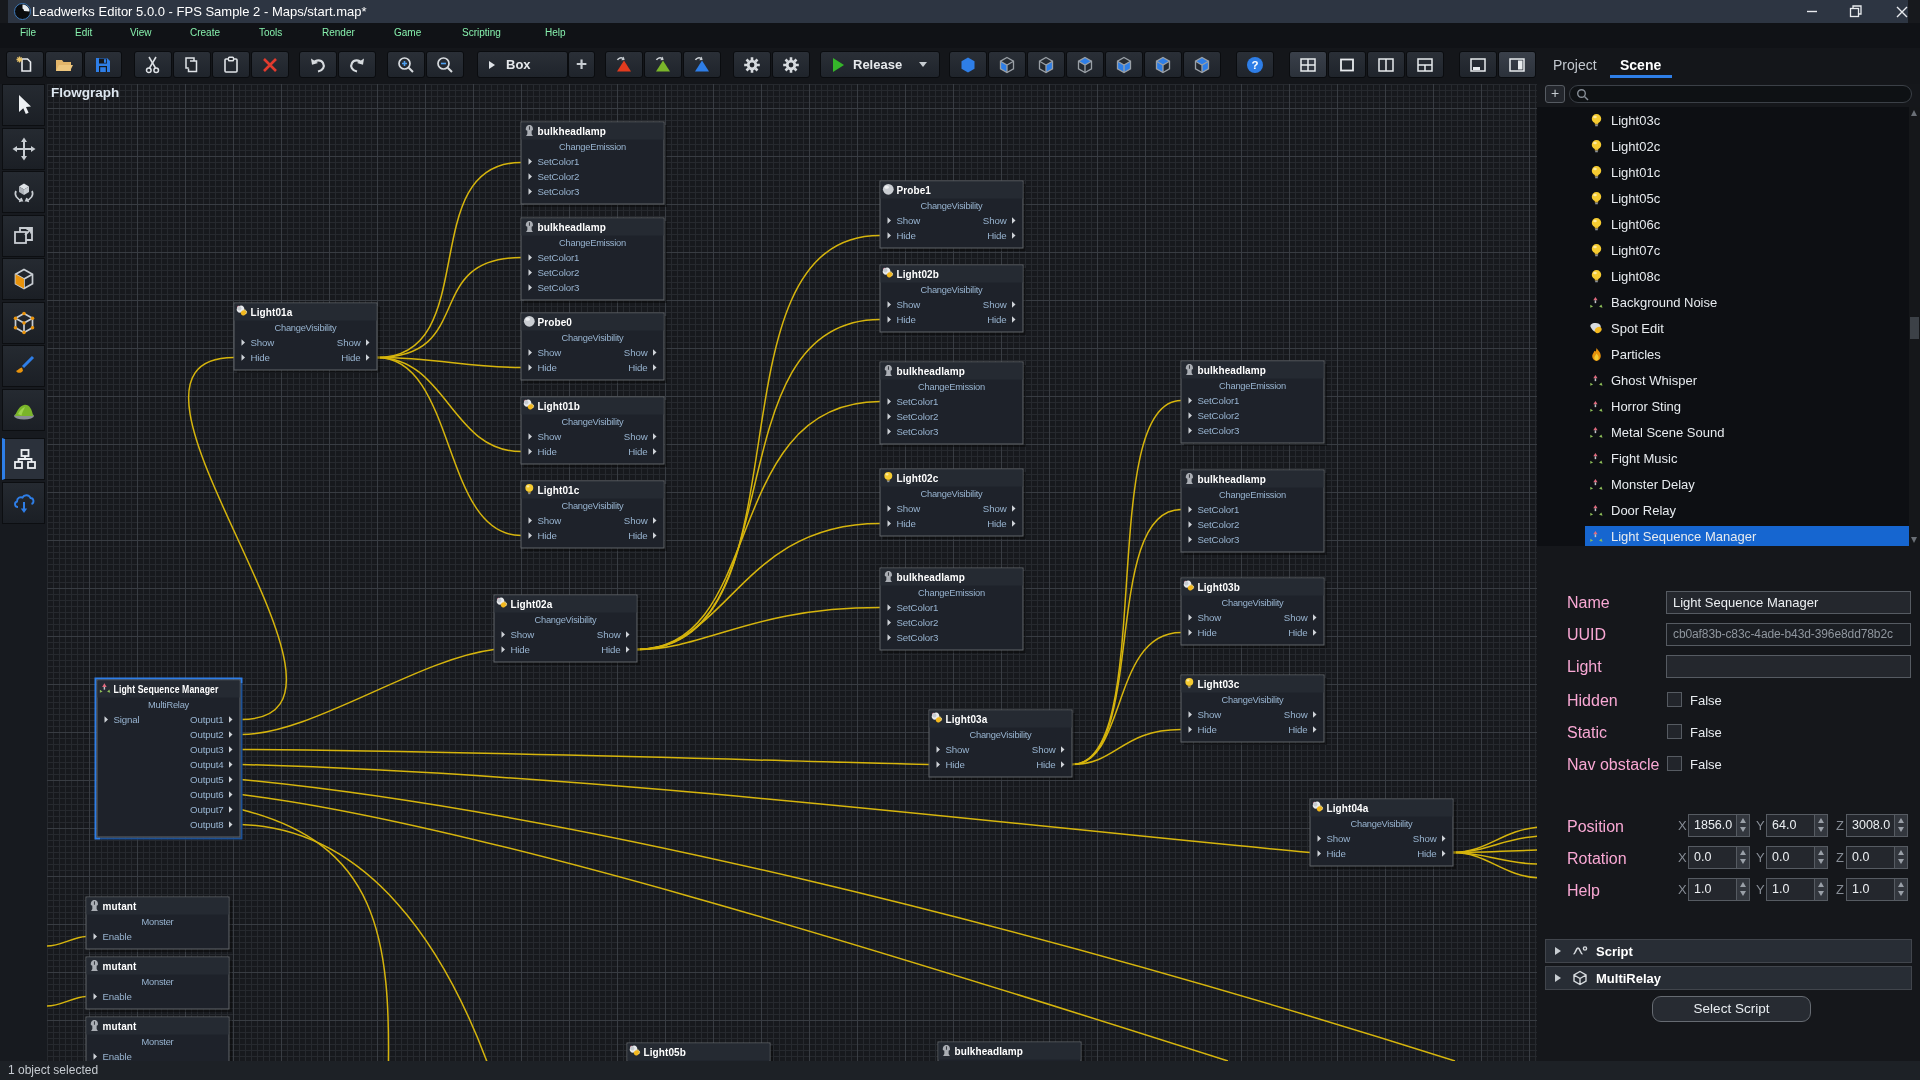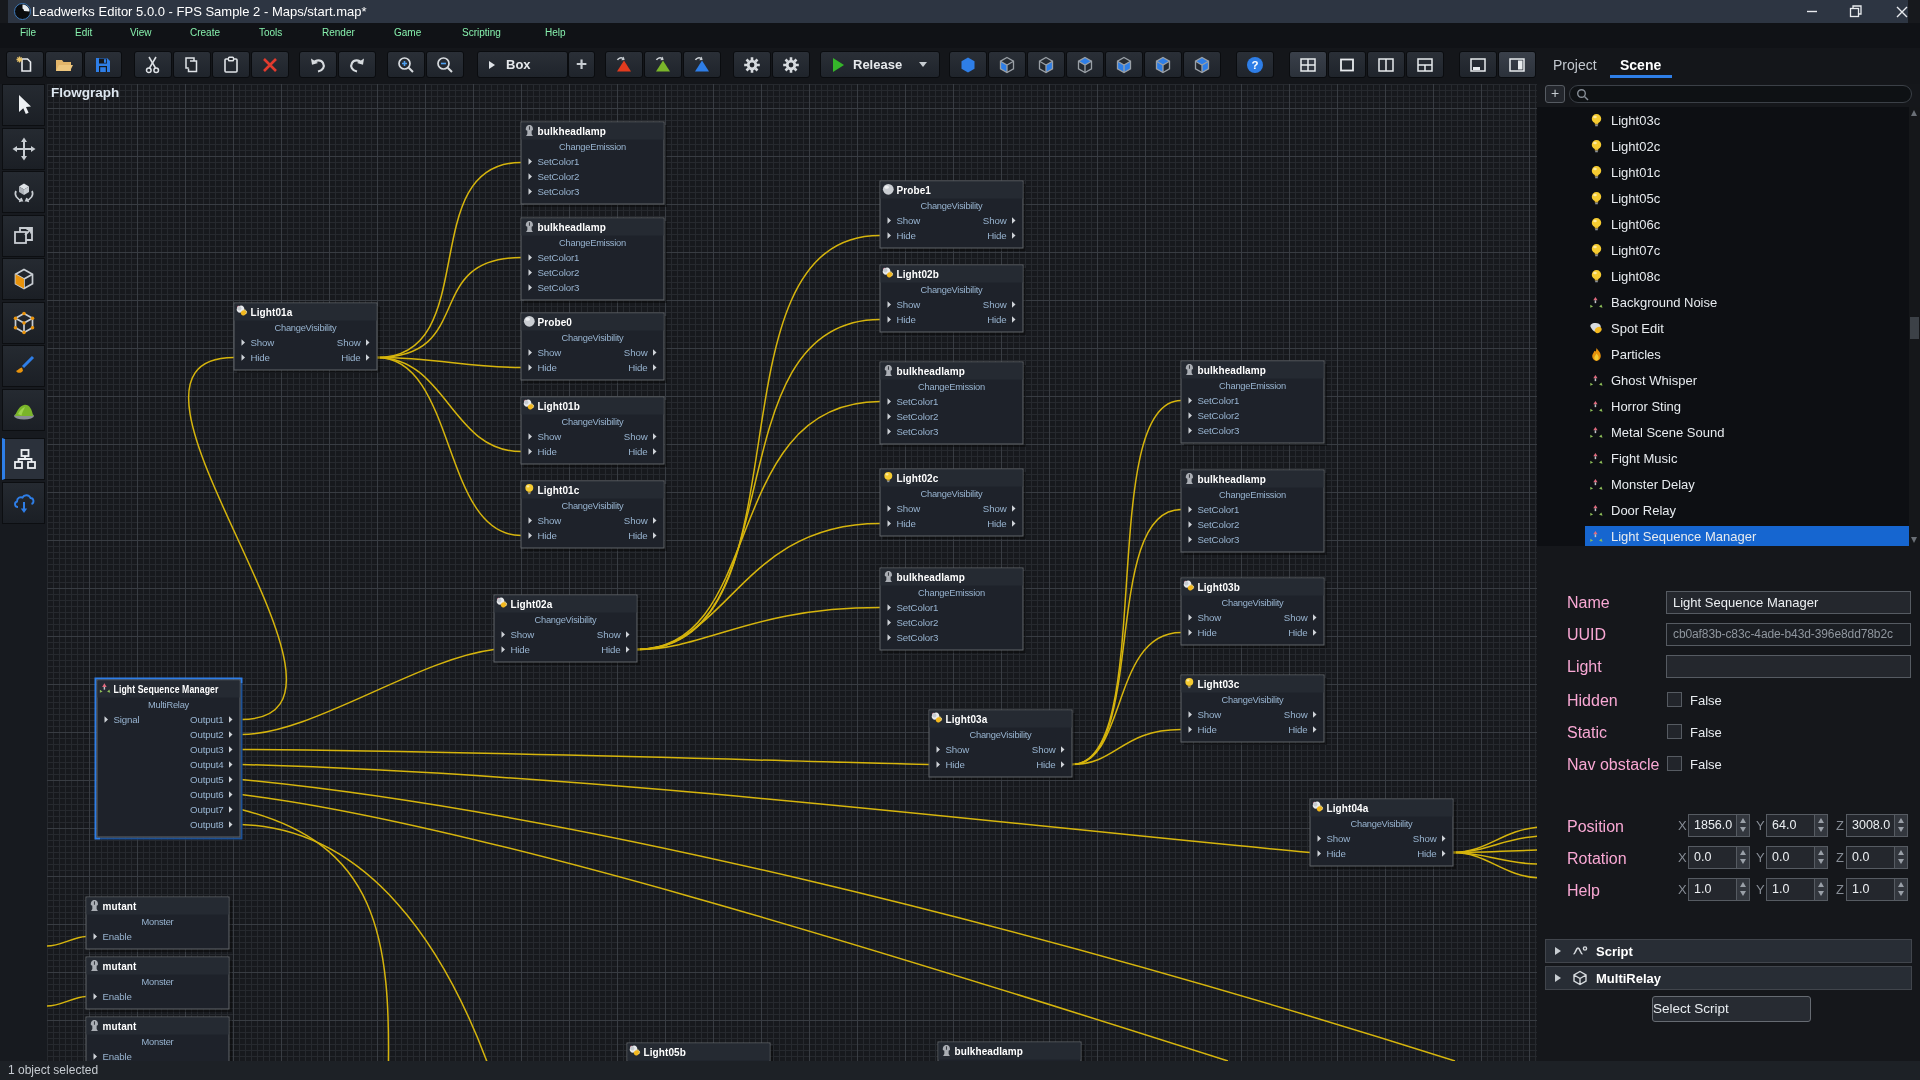--- a/index.html
+++ b/index.html
@@ -49,21 +49,21 @@
 .pinput.dis { background:#1b1e23; color:#8f969e; font-size:12px; letter-spacing:-0.1px; }
 .pchk { position:absolute; left:130px; width:15px; height:15px; background:#22252b; border:1px solid #565b62; }
 .pfalse { position:absolute; left:153px; color:#e7ebef; font-size:13px; }
 .xyz { position:absolute; color:#878d96; font-size:13px; }
 .spininp { position:absolute; width:62px; height:23px; background:#24272d; border:1px solid #565b62;
   color:#edf0f3; font-size:12.5px; line-height:21px; padding-left:5px; }
 .spinbtns { position:absolute; right:0; top:0; width:13px; height:21px; background:#33373e; border-left:1px solid #565b62;}
 .su { width:0;height:0;border-left:3.5px solid transparent;border-right:3.5px solid transparent;border-bottom:5px solid #9aa0a8; margin:3px auto 0; }
 .sd { width:0;height:0;border-left:3.5px solid transparent;border-right:3.5px solid transparent;border-top:5px solid #9aa0a8; margin:4px auto 0; }
 .selscript { position:absolute; left:115px; top:912px; width:159px; height:26px; background:#272b32; border:1px solid #666b72;
-  border-radius:3px; color:#e9edf1; font-size:13.5px; line-height:24px; }
+  border-radius:9px; color:#e9edf1; font-size:13.5px; text-align:center; line-height:24px; }
 .statusbar { position:absolute; left:0; top:1061px; width:1920px; height:19px; background:#1d2126; color:#c6cbd1; font-size:12px; }
 .statusbar span { position:absolute; left:8px; top:2px; }
 </style></head>
 <body>
 <div class="titlebar">
  <svg class="logo" width="17" height="17" viewBox="0 0 17 17">
       <circle cx="8.5" cy="8.5" r="8" fill="#0a0c0e" stroke="#3e79b8" stroke-width="1"></circle>
       <path d="M8.5,1.5 A7,7 0 0 1 15.5,8.5 L10,8 A2.5,2.5 0 0 0 8.5,5.5 Z" fill="#e8ecef"></path>
     </svg>
  <span class="ttext">Leadwerks Editor 5.0.0 - FPS Sample 2 - Maps/start.map*</span>

